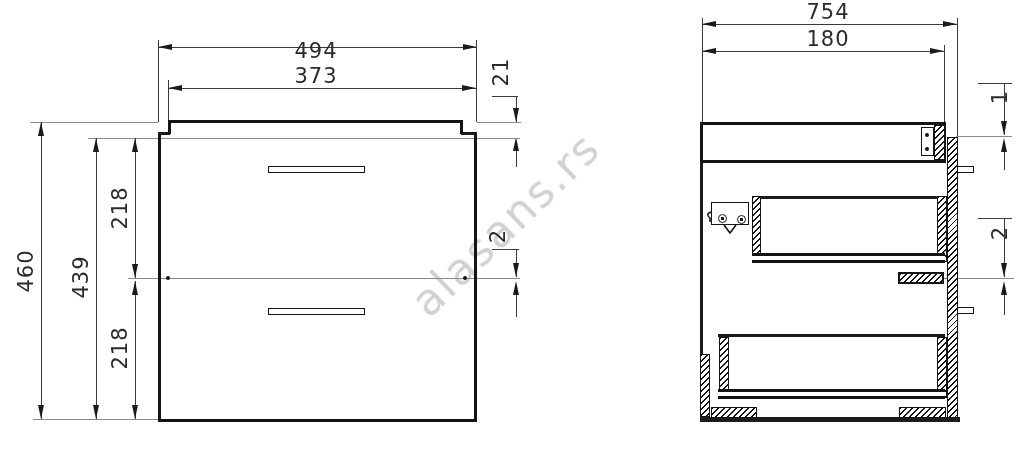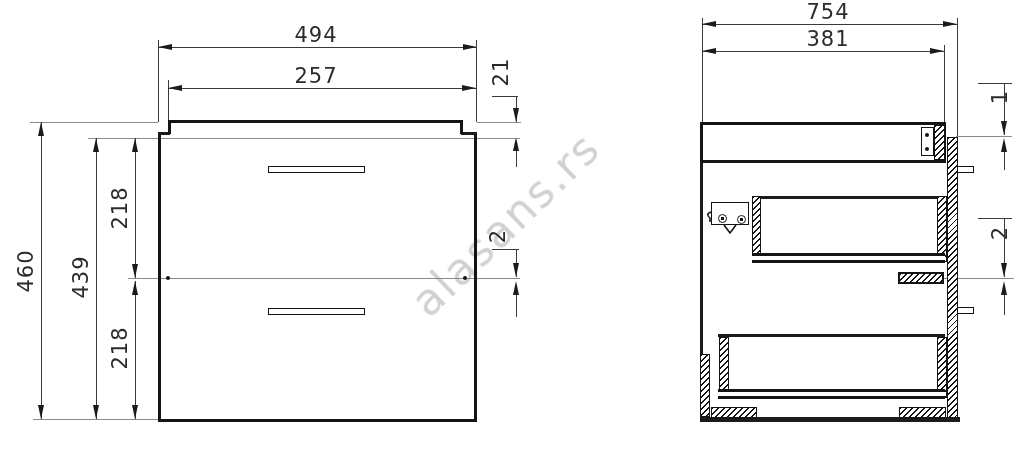--- a/index.html
+++ b/index.html
@@ -39,26 +39,26 @@
 
   <div class="fg" style="position:absolute;left:0;top:0;width:540px;height:453px;">
 
     <div class="dln" style="left:158px;top:40px;width:1px;height:82px;"></div>
     <div class="dln" style="left:476px;top:40px;width:1px;height:82px;"></div>
     <div class="dln" style="left:168px;top:80px;width:1px;height:41px;"></div>
 
     <div class="dln" style="left:158px;top:47px;width:319px;height:1px;"></div>
     <div class="ar l" style="left:158px;top:43.5px;"></div>
     <div class="ar r" style="left:463px;top:43.5px;"></div>
-    <div class="hlab" style="left:284px;top:24px;">494</div>
+    <div class="hlab" style="left:284px;top:40px;">494</div>
 
     <div class="dln" style="left:168px;top:88px;width:308px;height:1px;"></div>
     <div class="ar l" style="left:168px;top:84.5px;"></div>
     <div class="ar r" style="left:462px;top:84.5px;"></div>
-    <div class="hlab" style="left:284px;top:65px;">257</div>
+    <div class="hlab" style="left:284px;top:65px;">373</div>
 
     <div class="vlab" style="left:469px;top:61px;">21</div>
     <div class="dln" style="left:492px;top:96px;width:26px;height:1px;"></div>
     <div class="dln" style="left:516px;top:96px;width:1px;height:26px;"></div>
     <div class="ar d" style="left:512.5px;top:108px;"></div>
     <div class="ar u" style="left:512.5px;top:137px;"></div>
     <div class="dln" style="left:516px;top:151px;width:1px;height:16px;"></div>
 
     <div class="vlab" style="left:466px;top:225px;">2</div>
     <div class="dln" style="left:492px;top:249px;width:27px;height:1px;"></div>
@@ -113,21 +113,21 @@
     <div class="dln" style="left:417px;top:18px;width:1px;height:119px;"></div>
 
     <div class="dln" style="left:162px;top:24px;width:255px;height:1px;"></div>
     <div class="ar l" style="left:162px;top:20.5px;"></div>
     <div class="ar r" style="left:403px;top:20.5px;"></div>
     <div class="hlab" style="left:256px;top:1px;">754</div>
 
     <div class="dln" style="left:162px;top:51px;width:242px;height:1px;"></div>
     <div class="ar l" style="left:162px;top:47.5px;"></div>
     <div class="ar r" style="left:390px;top:47.5px;"></div>
-    <div class="hlab" style="left:256px;top:28px;">381</div>
+    <div class="hlab" style="left:256px;top:28px;">180</div>
 
     <div class="vlab" style="left:428px;top:86px;">1</div>
     <div class="dln" style="left:438px;top:83px;width:34px;height:1px;"></div>
     <div class="dln" style="left:464px;top:83px;width:1px;height:52px;"></div>
     <div class="ar d" style="left:460.5px;top:121px;"></div>
     <div class="ar u" style="left:460.5px;top:138px;"></div>
     <div class="dln" style="left:464px;top:152px;width:1px;height:18px;"></div>
     <div class="gln" style="left:416px;top:136px;width:56px;height:1px;"></div>
 
     <div class="vlab" style="left:428px;top:222px;">2</div>

